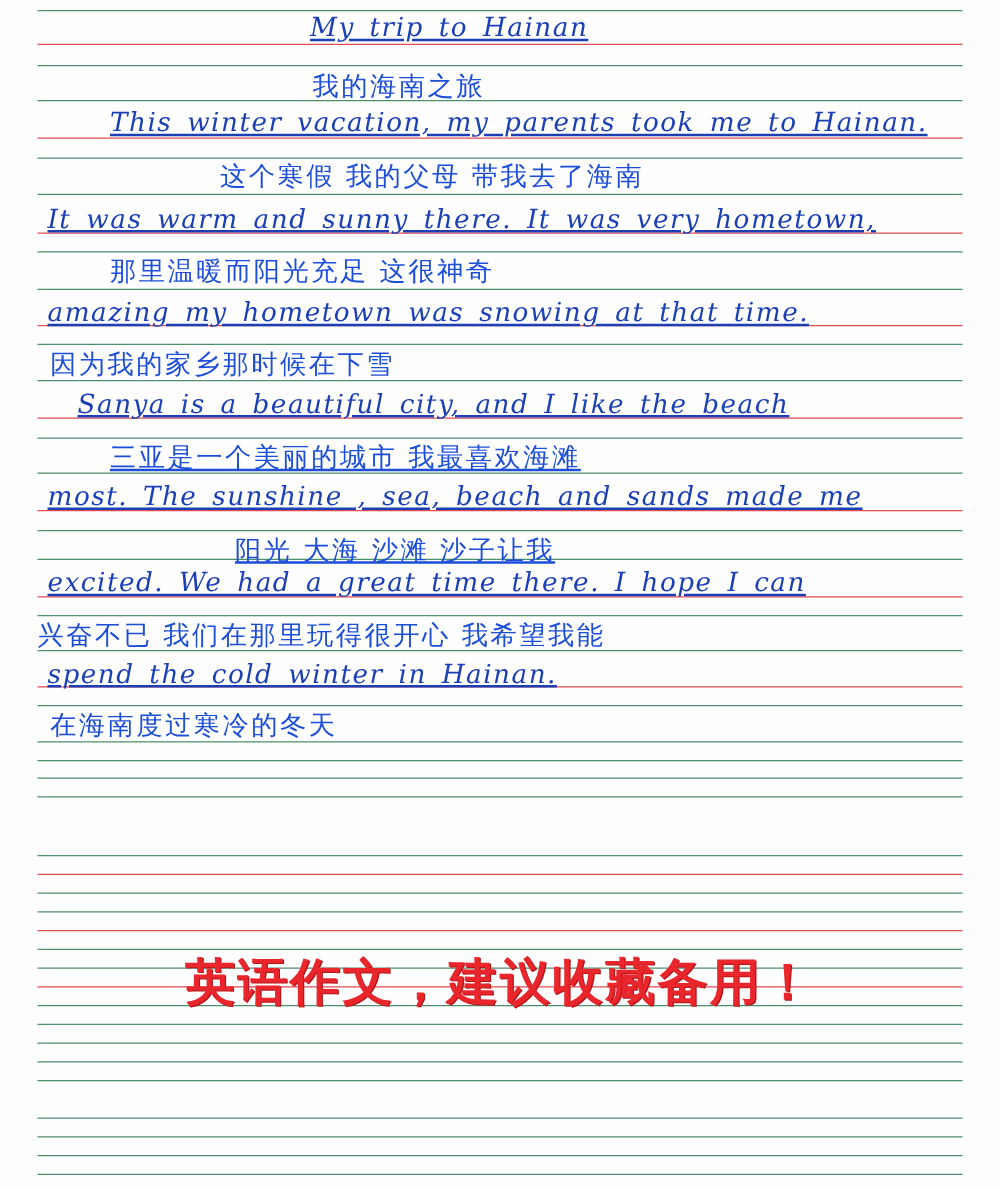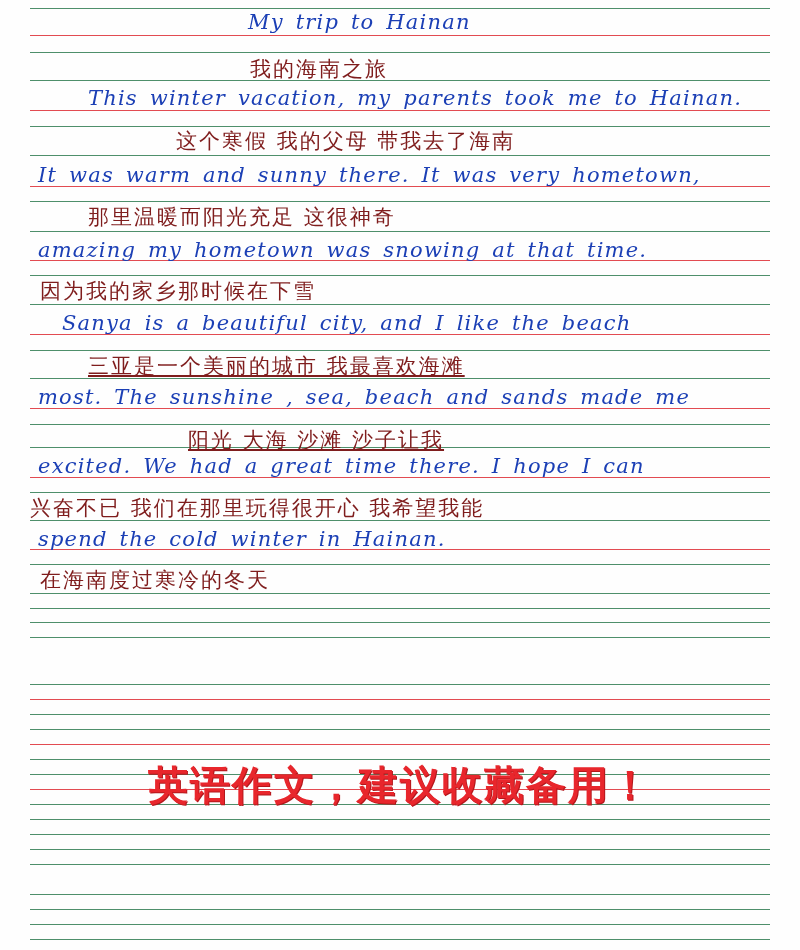--- a/index.html
+++ b/index.html
@@ -40,23 +40,24 @@
     white-space: nowrap;
     font-family: "DejaVu Serif", serif;
   }
   .en {
     color: #1b3fb5;
     font-family: "DejaVu Serif", serif;
     font-style: italic;
     font-size: 21px;
     letter-spacing: 1.2px;
     word-spacing: 4px;
+    text-decoration: underline;
   }
   .cn {
-    color: #7f1d1d;
+    color: #1d4ed8;
     font-family: "DejaVu Sans", sans-serif;
     font-size: 21px;
     letter-spacing: 2px;
   }
   .banner {
     position: absolute;
     left: 0;
     width: 800px;
     text-align: center;
     color: #e8262c;

